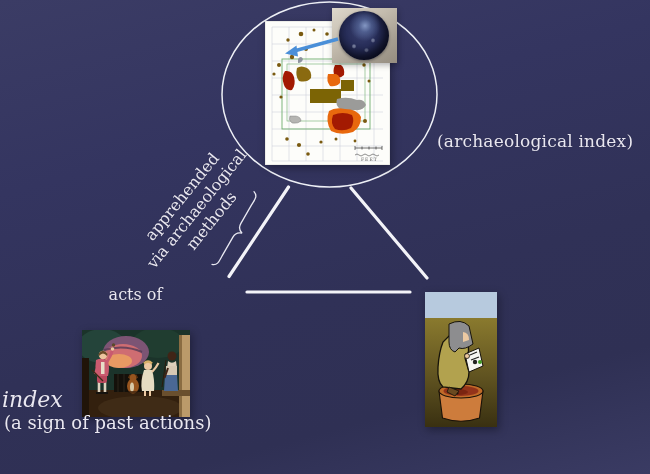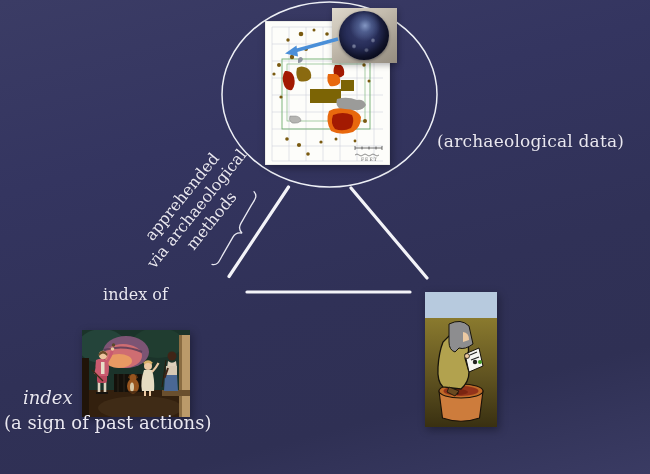--- a/index.html
+++ b/index.html
@@ -14,21 +14,21 @@
   .abs{position:absolute;}
   svg{display:block;}
   .caption{color:#e9e7f1;text-shadow:0 0 1px rgba(20,20,40,.6);}
   .rotated-caption{
     left:107px;top:180px;width:180px;height:58px;
     transform:rotate(-51deg);
     text-align:center;font-size:16px;line-height:19px;
   }
   .arch-data-label{left:437px;top:131px;font-size:17px;letter-spacing:.2px;}
   .acts-label{left:69px;top:286px;width:133px;text-align:center;font-size:16px;line-height:17px;}
-  .index-term{left:23px;top:387px;font-size:18px;font-style:italic;}
+  .index-term{left:2px;top:387px;font-size:22px;font-style:italic;}
   .index-def{left:4px;top:412px;font-size:18px;}
   .map-figure{left:265px;top:21px;width:125px;height:144px;box-shadow:2px 3px 8px rgba(0,0,10,.35);}
   .bead-inset{
     left:332px;top:8px;width:65px;height:55px;
     background:linear-gradient(145deg,#ded8cc 0%,#c4bcae 40%,#a59d90 75%,#968e80 100%);
     box-shadow:1px 2px 6px rgba(0,0,10,.3);
   }
   .bead{
     position:absolute;left:7px;top:3px;width:50px;height:49px;border-radius:50%;
     background:
@@ -120,24 +120,24 @@
       <polygon points="285,53.5 296.5,45.5 298,56.5" fill="#4a8fd8"></polygon>
     </g>
   </svg>
 
   <div class="abs caption rotated-caption">
     <div>apprehended</div>
     <div>via archaeological</div>
     <div>methods</div>
   </div>
 
-  <div class="abs caption arch-data-label">(archaeological data)</div>
+  <div class="abs caption arch-data-label">(archaeological index)</div>
 
   <div class="abs caption acts-label">
-    <div>index of</div>
+    <div>acts of</div>
   </div>
 
   <svg class="abs painting-figure" viewBox="0 0 108 87">
     <rect width="108" height="87" fill="#1b332a"></rect>
     <ellipse cx="20" cy="16" rx="24" ry="17" fill="#24443a"></ellipse>
     <ellipse cx="76" cy="13" rx="26" ry="15" fill="#203d30"></ellipse>
     <ellipse cx="44" cy="22" rx="23" ry="16" fill="#7c5474"></ellipse>
     <ellipse cx="41" cy="26" rx="19" ry="12" fill="#cf6d72"></ellipse>
     <ellipse cx="37" cy="31" rx="13" ry="7" fill="#e89a63"></ellipse>
     <path d="M22,20 Q42,14 60,22" stroke="#533a55" stroke-width="2" fill="none" opacity="0.8"></path>

